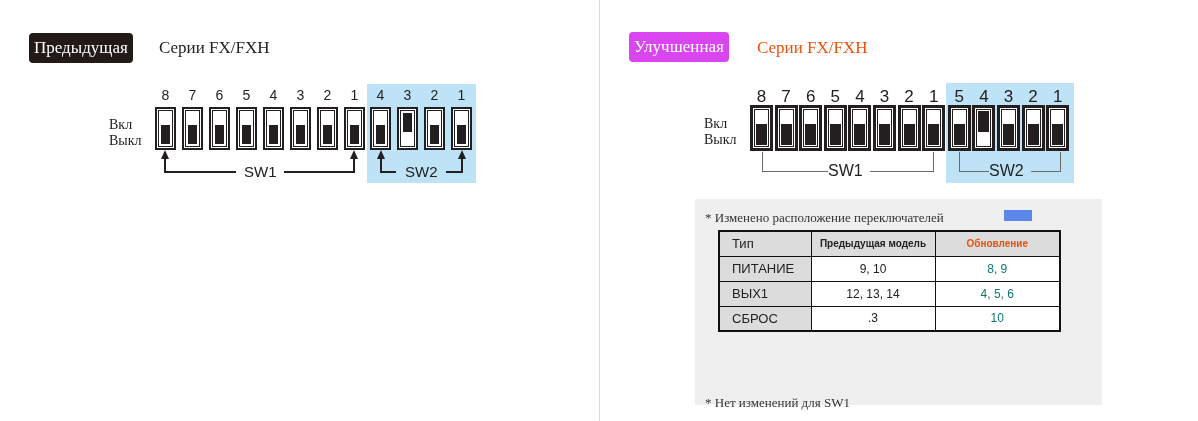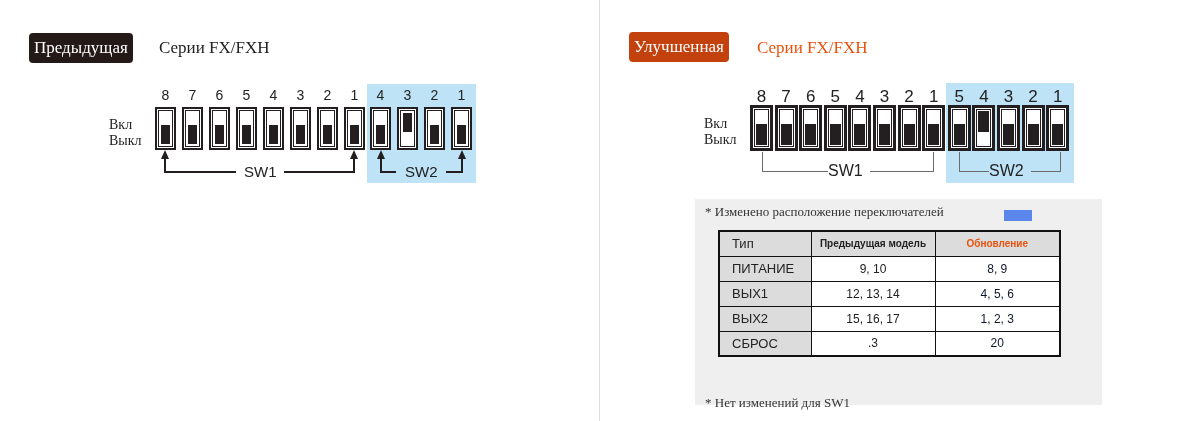--- a/index.html
+++ b/index.html
@@ -3,21 +3,21 @@
 <meta charset="utf-8">
 <style>
   * { box-sizing: border-box; margin: 0; padding: 0; }
   body { width: 1198px; height: 421px; background: #fff; position: relative; overflow: hidden;
          font-family: "Liberation Sans", sans-serif; color: #222; }
   .abs { position: absolute; font-family: Liberation Serif, serif; }
   .divider { left: 599px; top: 0; width: 1px; height: 421px; background: #dcdcdc; }
 
   .badge { height: 30px; line-height: 30px; padding: 0 5px; border-radius: 4px; color: #fff; font-size: 17px; }
   .badge.prev { left: 29px; top: 33px; background: #231a18; }
-  .badge.new  { left: 629px; top: 32px; background: #c2410c; }
+  .badge.new  { left: 629px; top: 32px; background: #d946ef; }
   .series { font-size: 17px; }
   .series.prev { left: 159px; top: 38px; color: #222; }
   .series.new  { left: 757px; top: 38px; color: #e8520e; }
 
   .onoff { font-size: 14px; line-height: 16px; color: #222; }
   .blue { background: #bfe3f6; }
 
   .sw { position: absolute; border: 2px solid #231f20; background: #fff; }
   .sw::before { content: ""; position: absolute; left: 1px; top: 1px; right: 1px; bottom: 1px; border: 1px solid #231f20; }
   .sw.thick { border-width: 3px; }
@@ -32,21 +32,21 @@
   .panel { left: 695px; top: 199px; width: 407px; height: 206px; background: #efefef; }
   .note { font-size: 13px; color: #333; }
   .legend-swatch { left: 1004px; top: 210px; width: 28px; height: 11px; background: #5b86ec; }
 
   table.cmp { position: absolute; left: 718px; top: 230px; border-collapse: collapse; width: 343px; }
   table.cmp td { border: 1px solid #111; height: 25px; font-size: 12px; text-align: center; background: #fff; }
   table.cmp td.type { background: #dcdcdc; text-align: left; padding-left: 12px; font-size: 13px; width: 92px; }
   table.cmp tr.head td { background: #dcdcdc; }
   table.cmp td.h-prev { font-size: 10px; font-weight: bold; width: 124px; }
   table.cmp td.h-upd { font-size: 10px; font-weight: bold; color: #e8520e; }
-  table.cmp td.upd { color: #0f172a; }
+  table.cmp td.upd { color: #0f766e; }
   table.cmp { border: 2px solid #111; }
 </style>
 </head>
 <body>
 
 <div class="abs divider"></div>
 
 <div class="abs badge prev">Предыдущая</div>
 <div class="abs series prev">Серии FX/FXH</div>
 
@@ -191,46 +191,41 @@
 <div class="line gray" style="left:870px;top:171px;width:64px;height:1px;"></div>
 <div class="line gray" style="left:933px;top:152px;width:1px;height:20px;"></div>
 
 <div class="line gray" style="left:959px;top:152px;width:1px;height:20px;"></div>
 <div class="line gray" style="left:959px;top:171px;width:30px;height:1px;"></div>
 <div class="lbl" style="left:987px;top:162px;padding:0 2px;font-size:16px;">SW2</div>
 <div class="line gray" style="left:1031px;top:171px;width:30px;height:1px;"></div>
 <div class="line gray" style="left:1060px;top:152px;width:1px;height:20px;"></div>
 
 <div class="abs panel"></div>
-<div class="abs note" style="left:705px;top:204px;">* Изменено расположение переключателей</div>
+<div class="abs note" style="left:705px;top:210px;">* Изменено расположение переключателей</div>
 <div class="abs legend-swatch"></div>
 
 <table class="cmp">
   <tbody>
       <tr class="head">
     <td class="type">Тип</td>
     <td class="h-prev">Предыдущая модель</td>
     <td class="h-upd">Обновление</td>
   </tr>
   <tr>
     <td class="type">ПИТАНИЕ</td>
     <td>9, 10</td>
     <td class="upd">8, 9</td>
   </tr>
   <tr>
     <td class="type">ВЫХ1</td>
     <td>12, 13, 14</td>
     <td class="upd">4, 5, 6</td>
   </tr>
   <tr>
-    <td class="type">ВЫХ2</td>
-    <td>15, 16, 17</td>
-    <td class="upd">1, 2, 3</td>
-  </tr>
-  <tr>
     <td class="type">СБРОС</td>
     <td>.3</td>
-    <td class="upd">20</td>
+    <td class="upd">10</td>
   </tr>
 </tbody>
   </table>
 
 <div class="abs note" style="left:705px;top:386px;margin-top:9px;">* Нет изменений для SW1</div>
 
 </body></html>

